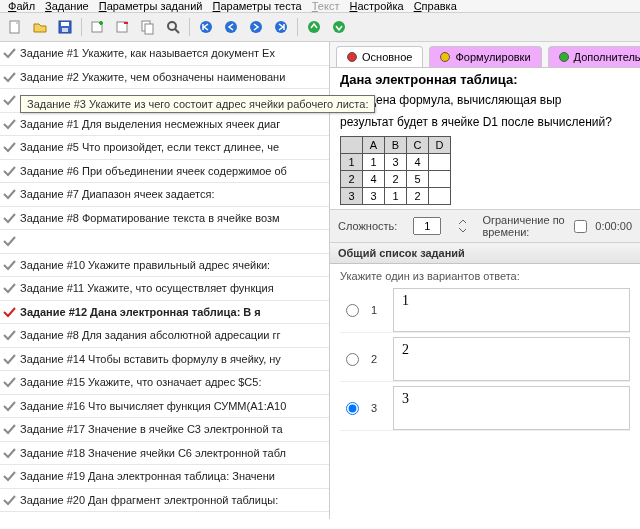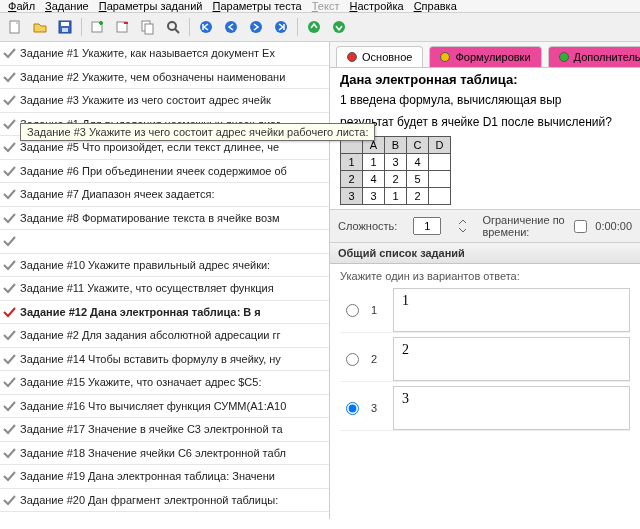--- a/index.html
+++ b/index.html
@@ -69,42 +69,41 @@
     left: 20px;
     top: 95px;
     background: #fffff0;
     border: 1px solid #707070;
     padding: 2px 6px;
     font-size: 11px;
     color: #333;
     white-space: nowrap;
     z-index: 50;
     box-shadow: 1px 1px 2px rgba(0,0,0,.2);
-    margin-top: 28px;
   }
   .right-pane {
     flex: 1;
     display: flex;
     flex-direction: column;
     overflow: hidden;
   }
   .tabs {
     display: flex;
     border-bottom: 1px solid #c8c8c8;
     background: #f6f6f6;
     padding: 4px 6px 0 6px;
     gap: 6px;
   }
   .tab {
     display: flex; align-items: center; gap: 5px;
     padding: 4px 10px;
     border: 1px solid #c8c8c8;
     border-bottom: none;
     border-radius: 4px 4px 0 0;
-    background: #ec4899;
+    background: #f0abfc;
     font-size: 11px;
   }
   .tab.active { background: #fff; }
   .dot { width: 10px; height: 10px; border-radius: 50%; border: 1px solid #555; }
   .red { background: #e03030; } .yellow { background: #f0c000; } .green { background: #30b030; }
   .q-body { padding: 4px 10px; }
   .q-title { font-weight: bold; font-size: 13px; margin-bottom: 6px; }
   .q-text { font-size: 12px; margin-bottom: 6px; line-height: 1.3; }
   .sheet { border-collapse: collapse; }
   .sheet td, .sheet th {
@@ -319,21 +318,21 @@
       <div class="task-row selected">
         <svg class="chk" width="14" height="14">
           <path class="chk-svg red" d="M2 7 L6 11 L13 3"></path>
         </svg>
         <span class="txt">Задание #12 Дана электронная таблица:  В я</span>
       </div>
       <div class="task-row">
         <svg class="chk" width="14" height="14">
           <path class="chk-svg " d="M2 7 L6 11 L13 3"></path>
         </svg>
-        <span class="txt">Задание #2 Для задания абсолютной адресации гг</span>
+        <span class="txt">Задание #8 Для задания абсолютной адресации гг</span>
       </div>
       <div class="task-row">
         <svg class="chk" width="14" height="14">
           <path class="chk-svg " d="M2 7 L6 11 L13 3"></path>
         </svg>
         <span class="txt">Задание #14 Чтобы вставить формулу в ячейку, ну</span>
       </div>
       <div class="task-row">
         <svg class="chk" width="14" height="14">
           <path class="chk-svg " d="M2 7 L6 11 L13 3"></path>

